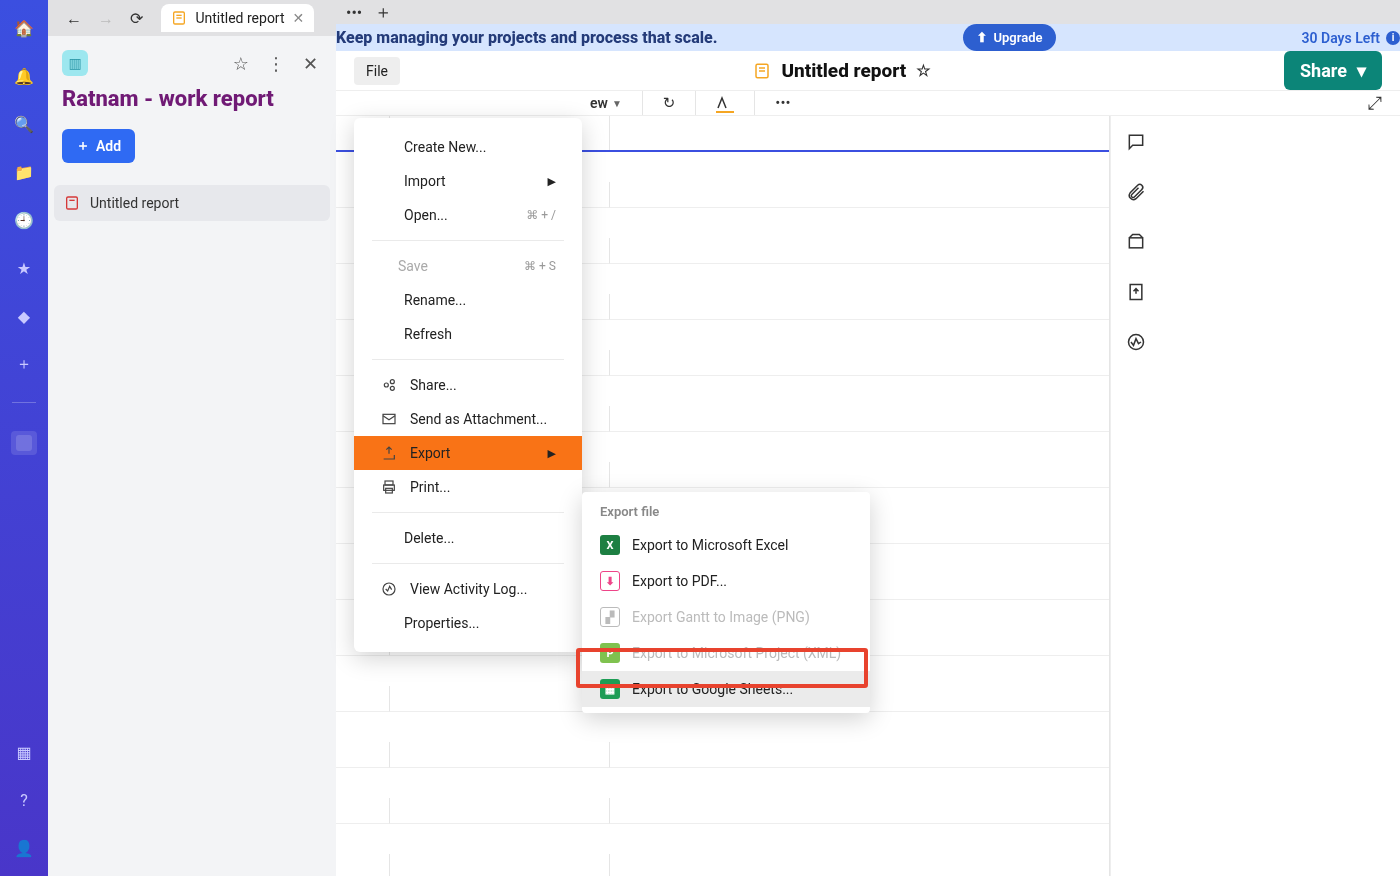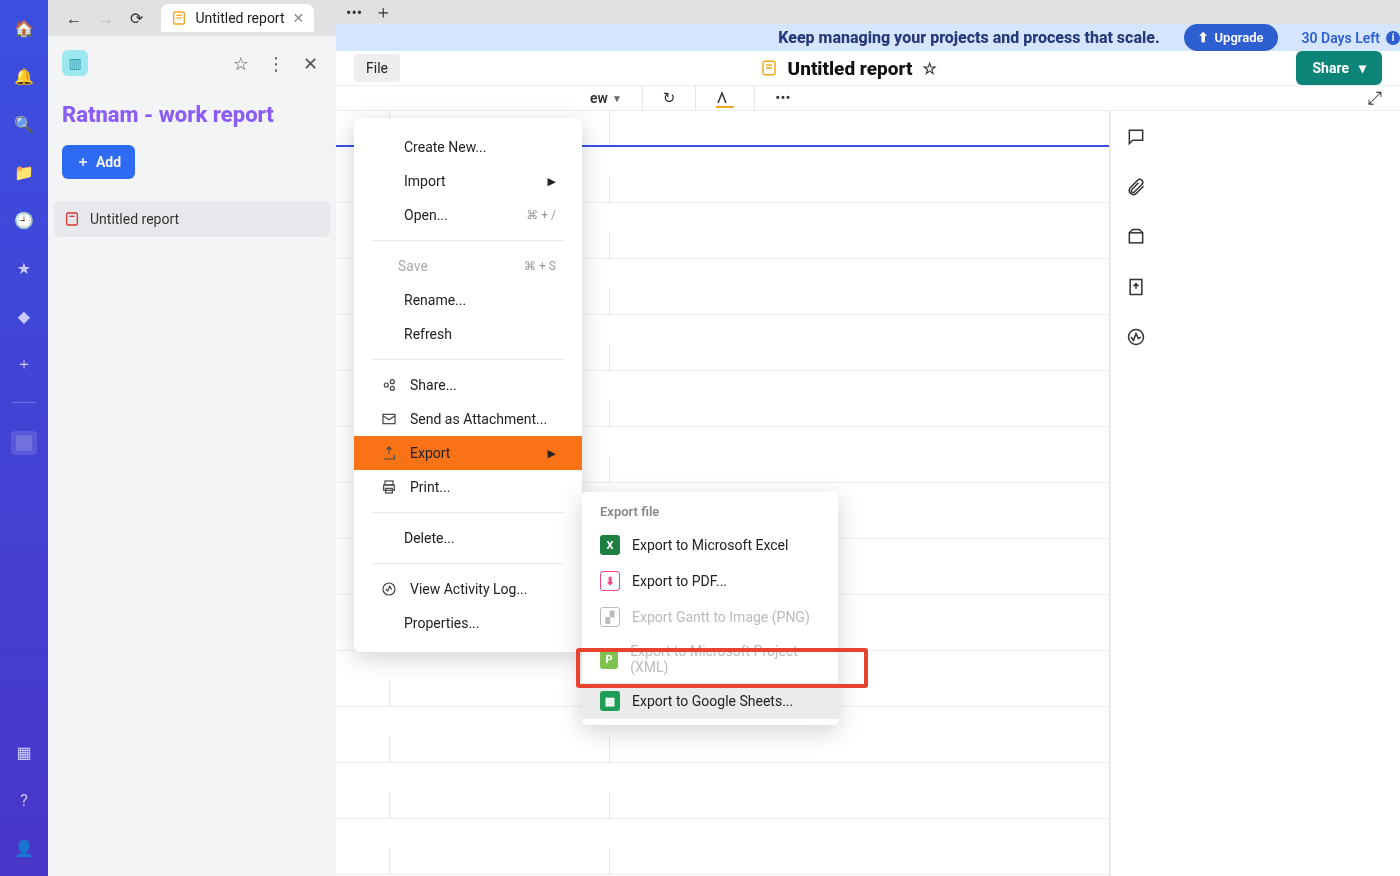--- a/index.html
+++ b/index.html
@@ -118,24 +118,24 @@
   border-radius: 6px;
   display: flex;
   align-items: center;
   justify-content: center;
   color: #2894a4;
   font-size: 14px;
 }
 .panel-header .row1 .spacer { flex: 1; }
 .panel-header .row1 .hicon { color: #555; cursor:pointer; font-size:18px; padding:2px 4px; }
 .workspace-title {
-  margin-top: 26px;
+  margin-top: 10px;
   font-size: 22px;
   font-weight: 800;
-  color: #8b5cf6;
+  color: #701a75;
 }
 .add-btn {
   margin-top: 18px;
   background: #2f6af3;
   color: #fff;
   border: none;
   border-radius: 6px;
   padding: 8px 14px;
   font-size: 14px;
   font-weight: 600;
@@ -185,21 +185,21 @@
   gap: 12px;
   color: #333;
 }
 .topstrip .dots { cursor:pointer; font-size:16px; }
 .topstrip .plus { cursor:pointer; font-size:18px; font-weight:300; }
 
 .banner {
   background: #d6e5fe;
   display: flex;
   align-items: center;
-  justify-content: flex-end;
+  justify-content: space-between;
   gap: 24px;
   height: 42px;
   font-size: 16px;
 }
 .banner .text {
   color: #243b79;
   font-weight: 800;
 }
 .banner .upgrade {
   background: #2d5fd0;
@@ -248,21 +248,21 @@
   font-weight: 800;
   color: #111;
 }
 .titlebar .center .star { color:#333; font-size:16px; cursor:pointer; }
 .share-btn {
   background: #0c8578;
   color: #fff;
   border: none;
   border-radius: 6px;
   padding: 9px 16px;
-  font-size: 14px;
+  font-size: 18px;
   font-weight: 700;
   display: inline-flex;
   align-items: center;
   gap: 10px;
   cursor: pointer;
 }
 
 .toolbar {
   height: 40px;
   border-bottom: 1px solid #eee;
@@ -394,21 +394,21 @@
 }
 .file-menu .mi.active {
   background:#f97316;
 }
 
 
 .export-menu {
   position:absolute;
   left:582px;
   top:492px;
-  width:256px;
+  width:288px;
   background:#fff;
   border-radius:4px;
   box-shadow: 0 6px 24px rgba(0,0,0,.18);
   z-index:21;
   padding-bottom:6px;
 }
 .export-menu .etitle {
   padding: 12px 18px 8px 18px;
   font-size: 13px;
   color:#888;

